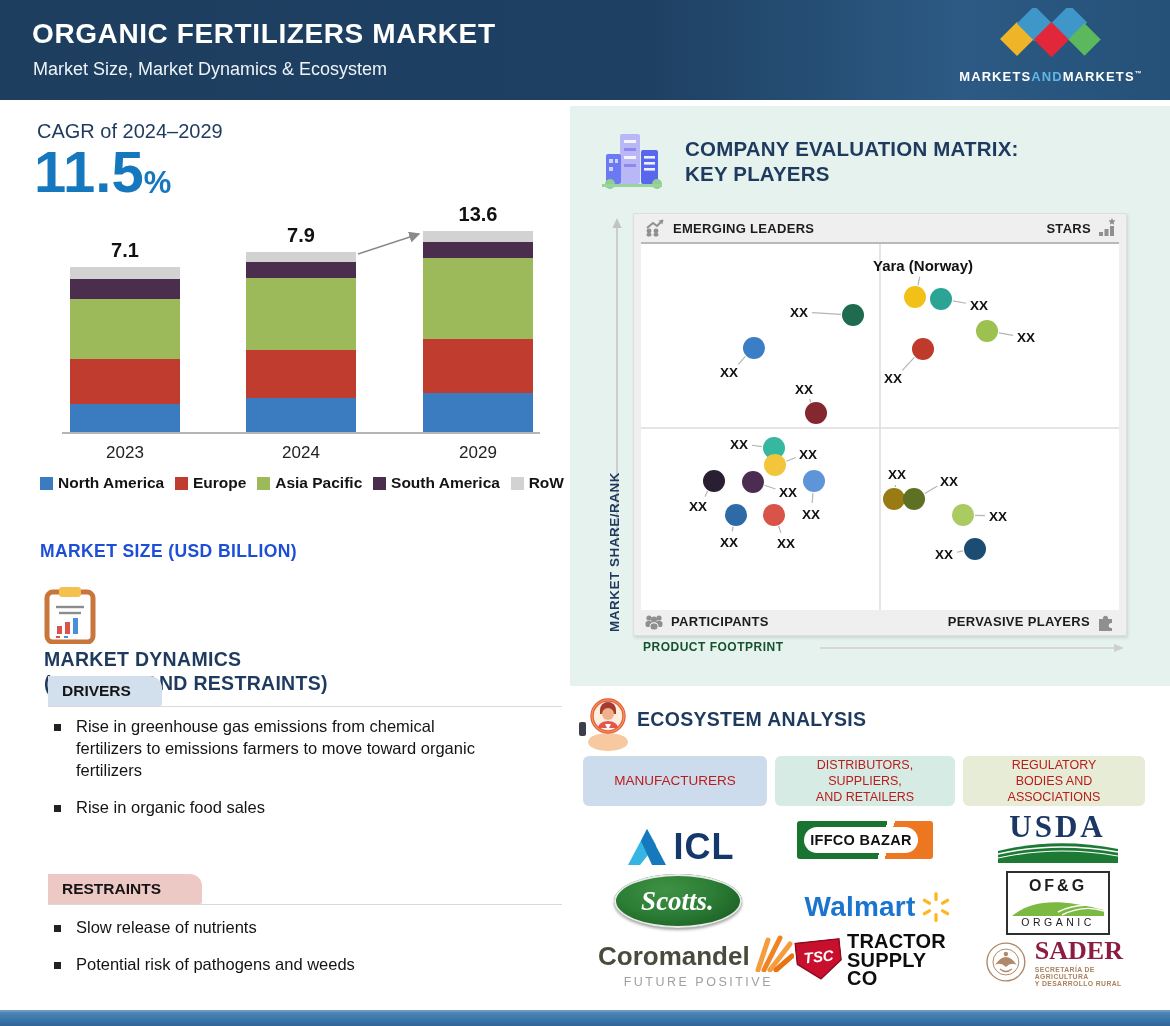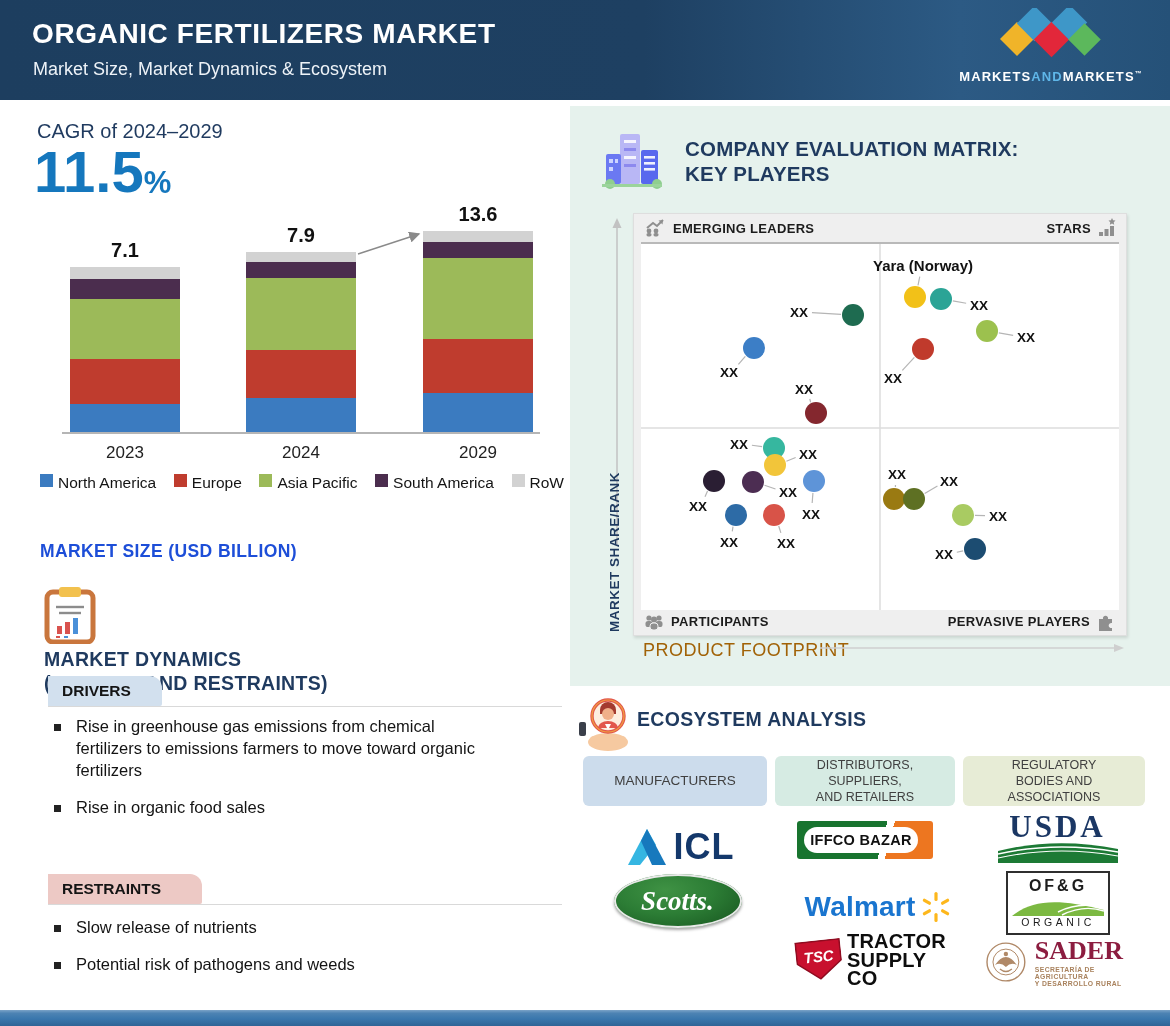--- a/index.html
+++ b/index.html
@@ -15,21 +15,21 @@
             font-size:13px;font-weight:bold;letter-spacing:1.1px;}
   .mnm-text .and{color:#5fb6e8;}
   .mnm-text sup{font-size:7px;}
   
   .cagr-label{position:absolute;left:37px;top:120px;font-size:20px;color:#1f3a5f;}
   .cagr-value{position:absolute;left:34px;top:143px;color:#1577bd;font-weight:bold;display:flex;align-items:flex-end;}
   .cagr-value .num{font-size:58px;line-height:1;}
   .cagr-value .pct{font-size:31px;}
   #bar-chart{position:absolute;left:38px;top:196px;width:525px;height:272px;}
   .legend{position:absolute;left:40px;top:474px;width:524px;display:flex;justify-content:space-between;align-items:center;}
-  .legend-item{display:flex;font-size:15.5px;color:#141414;}
+  .legend-item{display:flex;align-items:center;font-size:15.5px;color:#141414;font-weight:bold;}
   .legend-swatch{width:13px;height:13px;margin-right:5px;flex:0 0 auto;}
   .ms-title{position:absolute;left:40px;top:541px;width:515px;text-align:left;
             font-size:17.5px;font-weight:bold;color:#1d4ed8;letter-spacing:.4px;}
   .md-head{position:absolute;left:44px;top:586px;display:flex;align-items:flex-start;flex-direction:column;}
   .md-icon{width:52px;height:58px;margin-right:14px;flex:0 0 auto;}
   .md-title{font-size:19.5px;font-weight:bold;color:#1f3a5f;line-height:1.22;padding-top:4px;letter-spacing:.3px;}
   .tab{position:absolute;left:48px;height:30px;line-height:30px;padding-left:14px;
        font-size:15.5px;font-weight:bold;color:#141414;border-top-right-radius:12px;border-bottom-right-radius:2px;}
   .tab-line{position:absolute;left:48px;width:514px;height:1px;background:#d9d9d9;}
   .tab.drivers{top:676px;width:100px;background:#d2e0ee;}
@@ -50,28 +50,28 @@
   .band.top{top:0;}
   .band.bottom{bottom:0;height:27px;}
   .band .lbl{font-size:13px;font-weight:bold;color:#1c1c1c;letter-spacing:.3px;}
   .band .grp{display:flex;align-items:center;gap:7px;}
   .plot{position:absolute;left:7px;top:28px;width:478px;height:366px;background:#fff;
         border-top:2px solid #b9b9b9;box-sizing:content-box;}
   #matrix-svg{position:absolute;left:0;top:0;}
   .y-axis-label{position:absolute;left:-104px;top:437px;width:300px;height:18px;transform:rotate(-90deg);
                 text-align:center;font-size:13.5px;font-weight:bold;color:#1f3a5f;letter-spacing:.5px;}
   .y-axis-arrow{position:absolute;left:40px;top:110px;}
-  .x-axis-label{position:absolute;left:73px;top:534px;font-size:18px;font-weight:normal;color:#a16207;letter-spacing:.5px;}
+  .x-axis-label{position:absolute;left:73px;top:534px;font-size:12px;font-weight:bold;color:#14532d;letter-spacing:.5px;}
   .x-axis-arrow{position:absolute;left:250px;top:536px;}
   
   .eco{position:absolute;left:570px;top:686px;width:600px;height:324px;background:#fff;}
   .eco-icon{position:absolute;left:8px;top:10px;width:54px;height:56px;}
   .eco-title{position:absolute;left:67px;top:22px;font-size:19.5px;font-weight:bold;color:#1f3a5f;letter-spacing:.3px;}
   .eco-col{position:absolute;top:70px;height:50px;border-radius:6px;display:flex;align-items:center;
-           justify-content:center;text-align:center;font-size:12.5px;color:#404040;line-height:1.3;white-space:pre-line;}
+           justify-content:center;text-align:center;font-size:12.5px;color:#b91c1c;line-height:1.3;white-space:pre-line;}
   
   .cell{position:absolute;display:flex;align-items:center;justify-content:center;}
   .icl{gap:6px;margin-top:7px;}
   .icl-word{font-size:36px;font-weight:800;color:#14386b;letter-spacing:1px;}
   .iffco{width:136px;height:38px;border-radius:3px;position:relative;
          background:linear-gradient(105deg,#18742f 0%,#18742f 62%,#ffffff 62%,#ffffff 67%,#ed7620 67%,#ed7620 100%);}
   .iffco-pill{position:absolute;left:7px;top:6px;width:114px;height:26px;background:#fff;border-radius:13px;
               display:flex;align-items:center;justify-content:center;font-size:14.5px;font-weight:bold;color:#111;letter-spacing:.3px;}
   .usda{flex-direction:column;}
   .usda-word{font-family:"Liberation Serif",serif;font-size:31px;font-weight:bold;color:#1b3764;letter-spacing:3px;line-height:.9;}
@@ -423,20 +423,34 @@
         <div class="ofg-top">OF&amp;G</div>
         <svg width="92" height="20" viewBox="0 0 92 20">
           <path d="M0,20 C20,4 45,2 92,14 L92,20 Z" fill="#7cb942"></path>
           <path d="M46,16 C62,8 78,8 92,12" fill="none" stroke="#fff" stroke-width="1.4"></path>
           <path d="M50,19 C66,11 80,11 92,15" fill="none" stroke="#fff" stroke-width="1.4"></path>
         </svg>
         <div class="ofg-bottom">ORGANIC</div>
       </div>
     </div>
 
+    <div class="cell coro" style="left:28px;top:244px;width:175px;height:62px;">
+      <div class="coro-row">
+        <span class="coro-word">Coromandel</span>
+        <svg width="40" height="38" viewBox="0 0 40 38">
+          <g stroke-linecap="round">
+            <line x1="4" y1="36" x2="14" y2="6" stroke="#f59d3e" stroke-width="5"></line>
+            <line x1="10" y1="36" x2="26" y2="4" stroke="#ef8422" stroke-width="5"></line>
+            <line x1="16" y1="36" x2="36" y2="10" stroke="#f59d3e" stroke-width="5"></line>
+            <line x1="22" y1="36" x2="38" y2="22" stroke="#e87312" stroke-width="5"></line>
+          </g>
+        </svg>
+      </div>
+      <div class="coro-sub">FUTURE POSITIVE</div>
+    </div>
     <div class="cell tsc" style="left:226px;top:248px;width:160px;height:52px;">
       <svg class="tsc-shield" viewBox="0 0 46 40">
         <path d="M1,1 H45 V22 L23,39 L1,22 Z" fill="#c8102e" stroke="#8f0b20" stroke-width="1.5"></path>
         <text x="23" y="22" text-anchor="middle" font-size="15" font-weight="bold" font-style="italic" fill="#fff" font-family="Liberation Sans, sans-serif">TSC</text>
       </svg>
       <div class="tsc-text">
         <div>TRACTOR</div>
         <div>SUPPLY CO</div>
       </div>
     </div>

